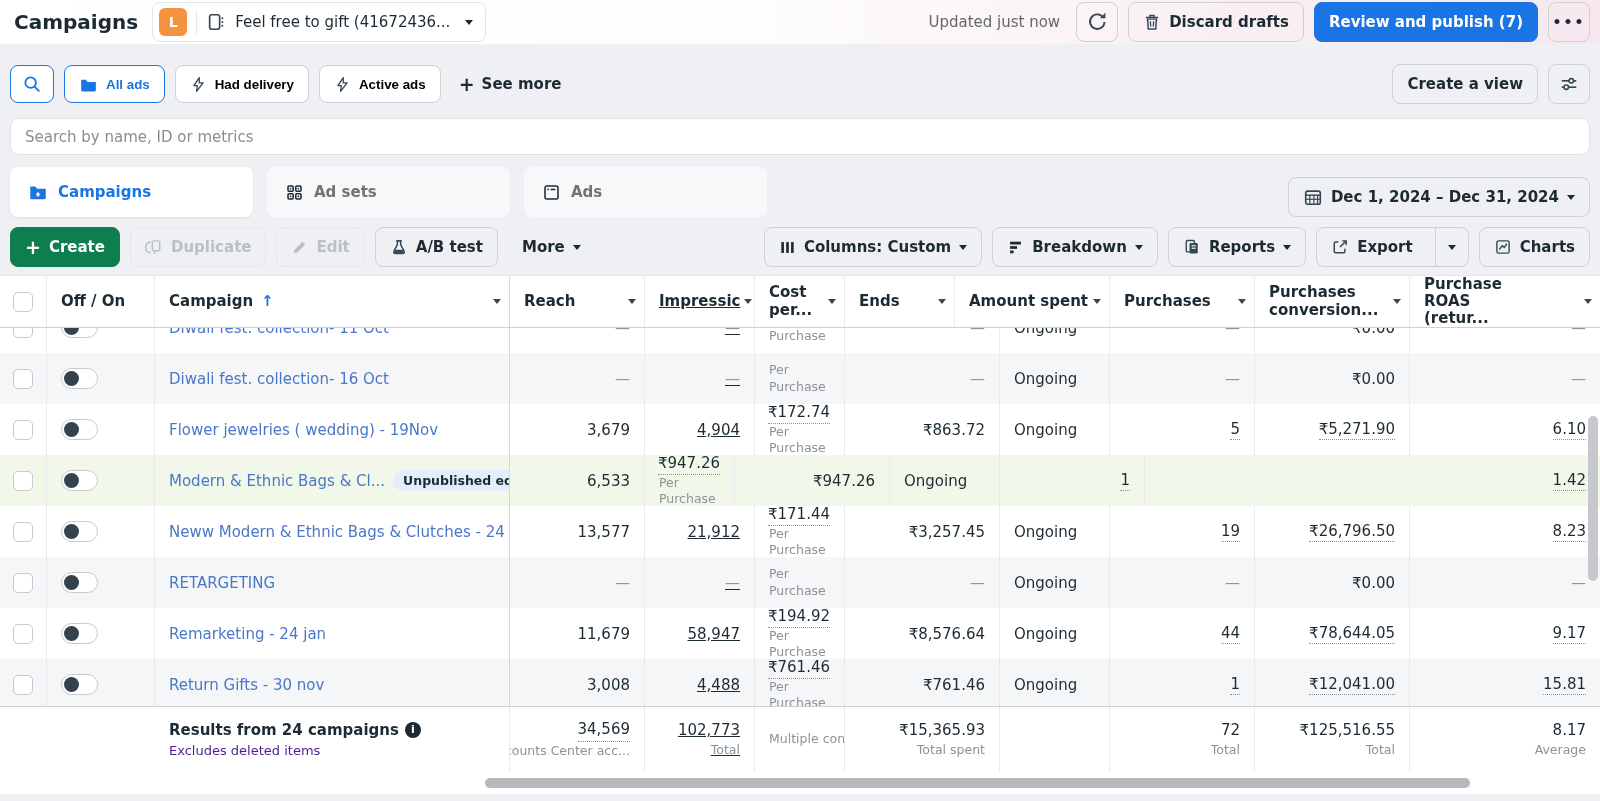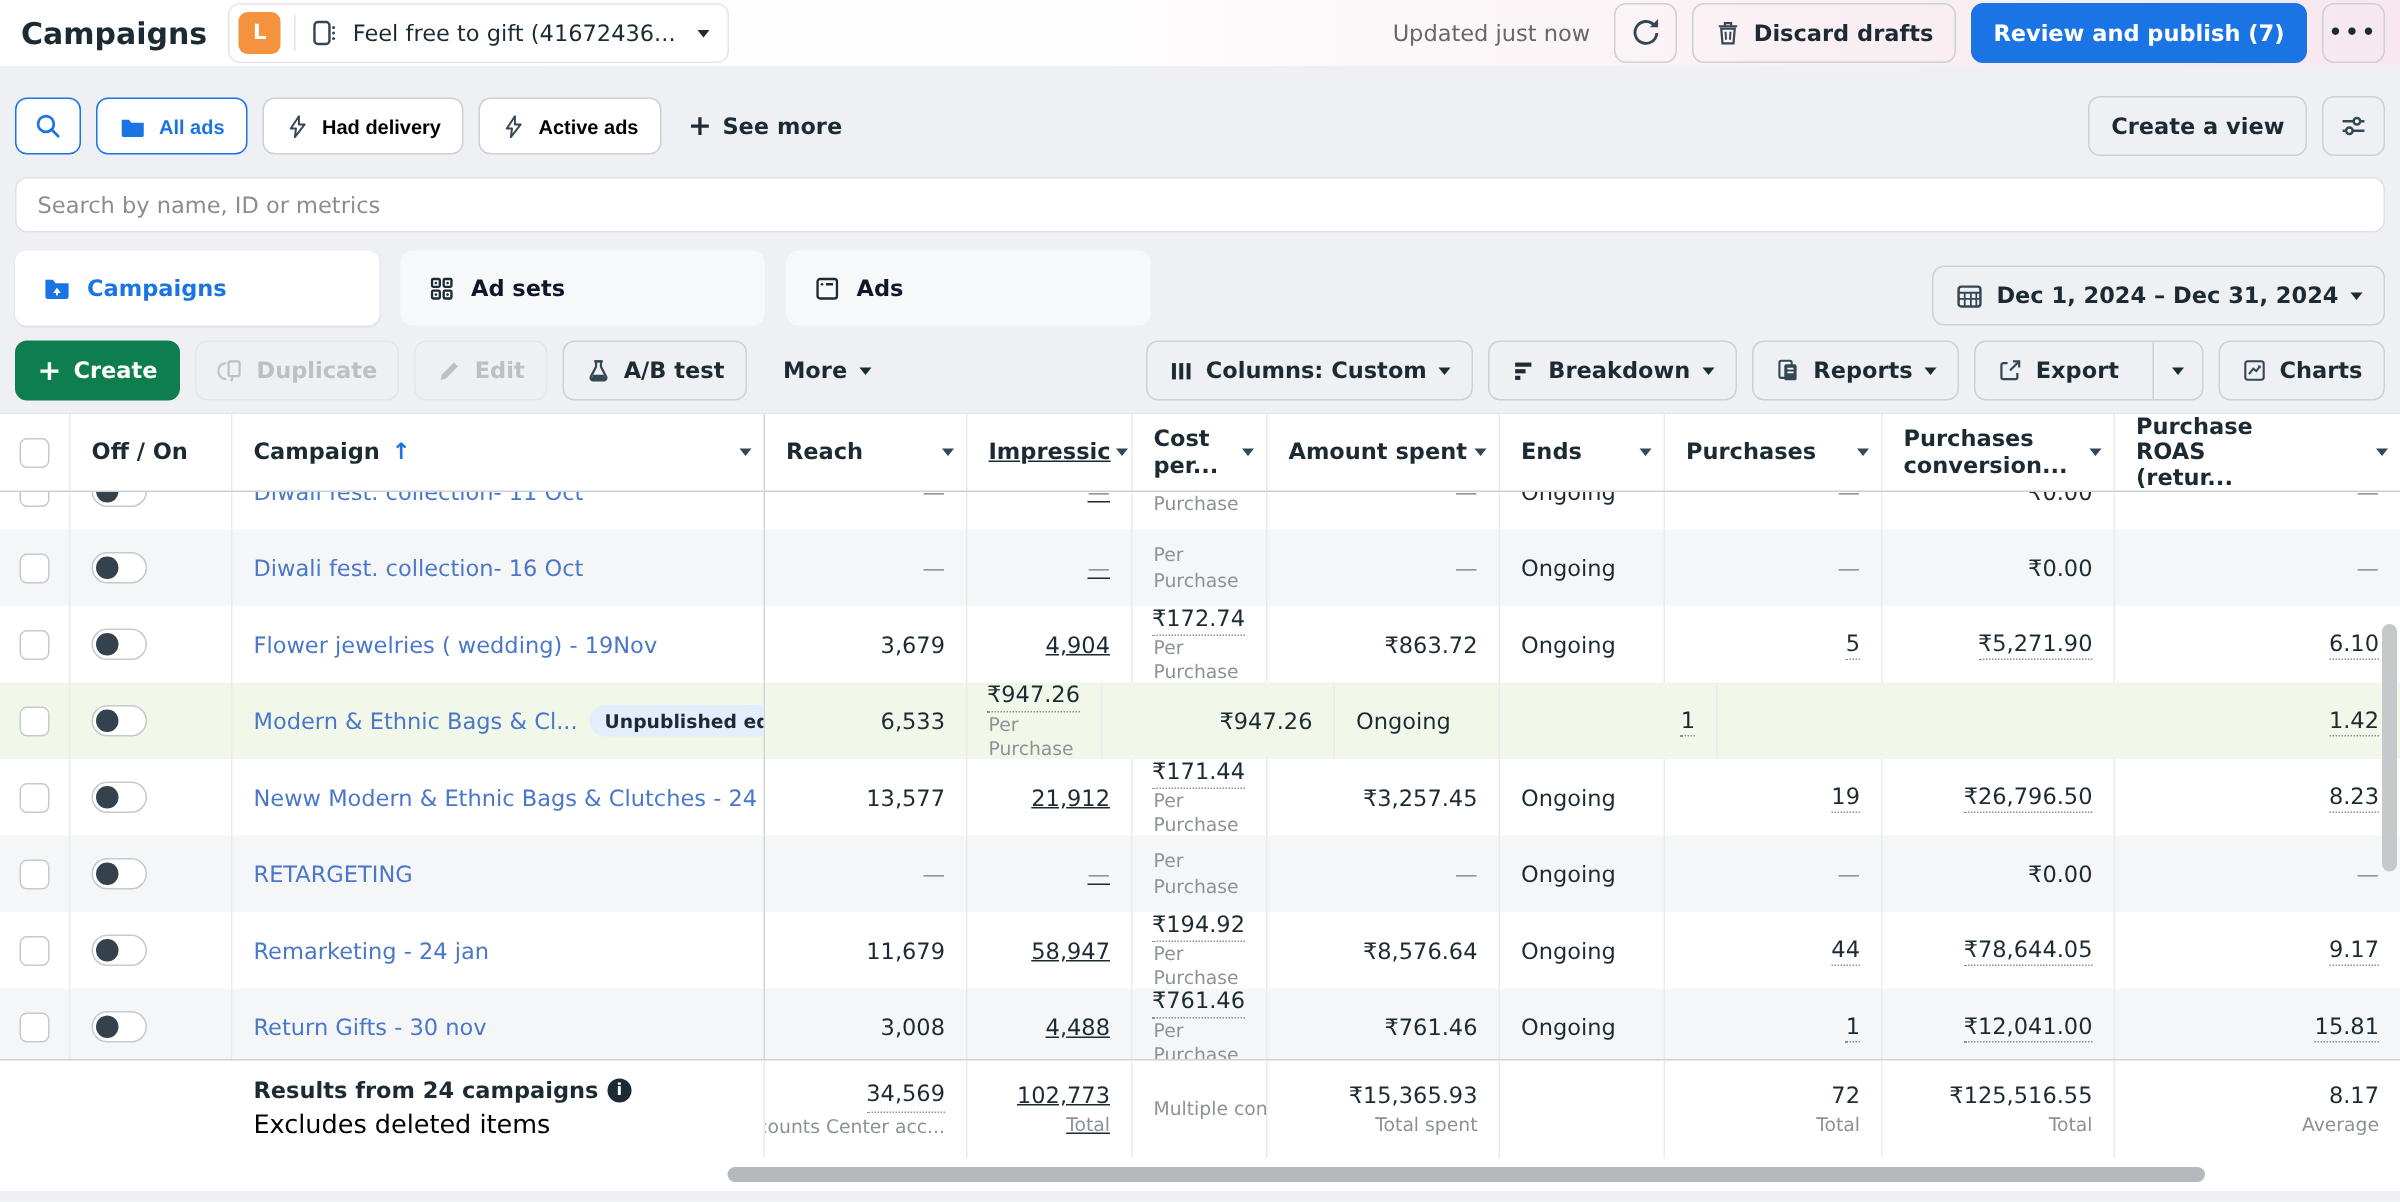--- a/index.html
+++ b/index.html
@@ -36,21 +36,21 @@
   .plus { font-size:19px; font-weight:bold; line-height:1; }
   .filter-right { margin-left:auto; display:flex; gap:10px; }
 
   
   .search-bar { margin:14px 10px 0; }
   .search-bar input { width:100%; height:37px; border:1px solid #dfe1e5; border-radius:8px; padding:0 14px; font-size:15px; font-family:inherit; color:#1c2b33; background:#fff; outline:none; }
   .search-bar input::placeholder { color:#8a8d91; }
 
   
   .tabs-row { display:flex; align-items:flex-end; margin:12px 10px 0; gap:14px; }
-  .tab { display:flex; align-items:center; gap:10px; width:243px; height:50px; padding:0 18px; border-radius:8px; font-weight:bold; background:rgba(255,255,255,0.55); cursor:pointer; color:#0f172a; }
+  .tab { display:flex; align-items:center; gap:10px; width:243px; height:50px; padding:0 18px; border-radius:8px; font-weight:bold; background:rgba(255,255,255,0.55); cursor:pointer; color:#737373; }
   .tab.selected { background:#fff; color:var(--accent-blue,#1b74e4); box-shadow:0 1px 2px rgba(0,0,0,0.08); }
   .date-range { margin-left:auto; }
 
   
   .toolbar { display:flex; align-items:center; margin:10px 10px 8px; gap:10px; }
   .btn-create { background:var(--green,#0e7e4f); border-color:var(--green,#0e7e4f); color:#fff; }
   .btn.disabled { color:#bcc0c4; border-color:#e4e6eb; cursor:default; }
   .btn.borderless { border:none; background:none; }
   .toolbar-right { margin-left:auto; display:flex; gap:10px; }
   .btn-split { display:inline-flex; padding:0; overflow:hidden; }
@@ -99,21 +99,21 @@
   .toggle .knob { position:absolute; left:2px; top:2px; width:15px; height:15px; border-radius:50%; background:#33424d; }
 
   
   .tfoot { display:flex; height:66px; border-top:1px solid #ced0d4; background:#fff; position:relative; z-index:3; }
   .fcell { display:flex; flex-direction:column; justify-content:center; align-items:flex-end; padding:0 14px; border-right:1px solid #e9ebef; line-height:1.5; overflow:hidden; }
   .fcell.left { align-items:flex-start; }
   .fcell.no-border { border-right:none; }
   .results-line { font-weight:bold; display:flex; align-items:center; gap:6px; white-space:nowrap; }
   .info-icon { width:16px; height:16px; border-radius:50%; background:#1c2b33; color:#fff; font-size:11px; font-weight:bold; display:inline-flex; align-items:center; justify-content:center; }
   .info-icon::after { content:"i"; }
-  .excludes { color:#000000; font-size:17px; }
+  .excludes { color:#4c1d95; font-size:13px; }
   .fsub { font-size:12.5px; color:#8d9198; white-space:nowrap; }
 
   
   .vscroll { position:absolute; right:2px; top:140px; width:10px; height:165px; border-radius:5px; background:#c6c8cc; z-index:4; cursor:pointer; }
   .hscroll-band { height:22px; background:#fff; position:relative; }
   .hscroll-thumb { position:absolute; left:485px; top:6px; width:985px; height:10px; border-radius:5px; background:#b5b8bc; cursor:pointer; }
   .bottom-strip { height:12px; background:var(--page-bg,#eef0f4); }
 </style>
 </head>
 <body>
@@ -395,26 +395,26 @@
         <span class="caret"></span>
       </div>
     <div class="hcell col-impr">
         <span class="hlabel">Impressic</span>
         <span class="caret"></span>
       </div>
     <div class="hcell col-cost">
         <span class="hlabel" style="width:48px">Cost per...</span>
         <span class="caret"></span>
       </div>
+    <div class="hcell col-ends">
+        <span class="hlabel">Ends</span>
+        <span class="caret"></span>
+      </div>
     <div class="hcell col-amount">
         <span class="hlabel">Amount spent</span>
-        <span class="caret"></span>
-      </div>
-    <div class="hcell col-ends">
-        <span class="hlabel">Ends</span>
         <span class="caret"></span>
       </div>
     <div class="hcell col-purch">
         <span class="hlabel">Purchases</span>
         <span class="caret"></span>
       </div>
     <div class="hcell col-conv">
         <span class="hlabel" style="width:100px">Purchases conversion...</span>
         <span class="caret"></span>
       </div>

